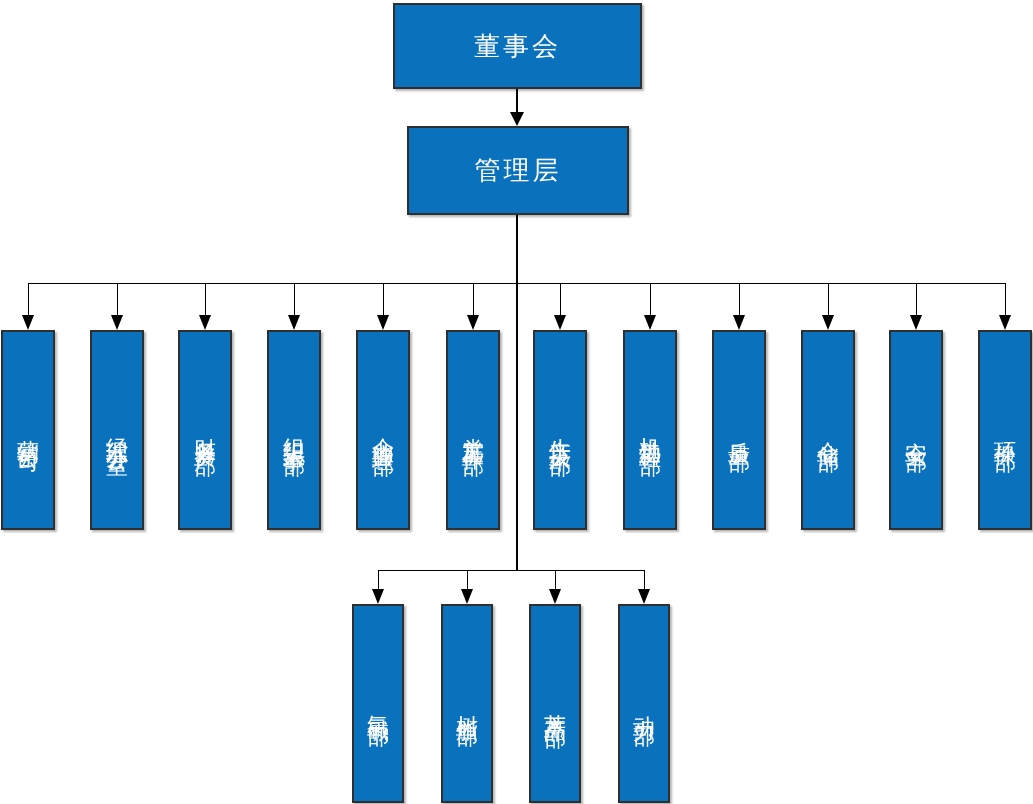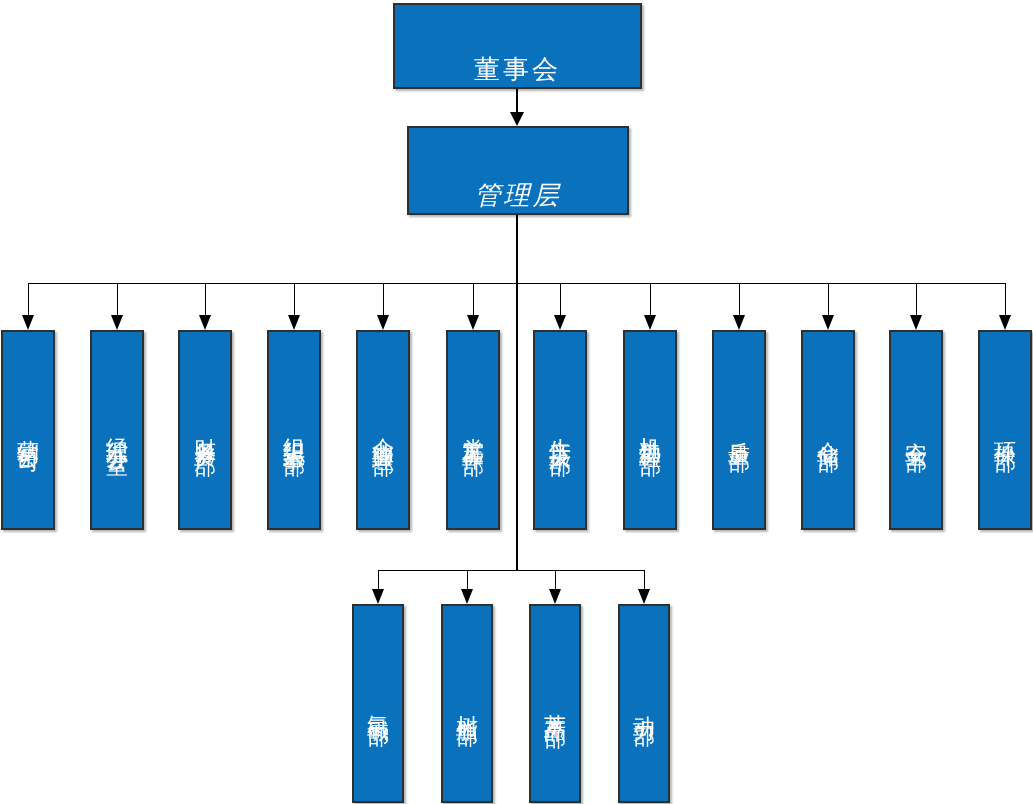--- a/index.html
+++ b/index.html
@@ -20,21 +20,21 @@
     background: #ffffff;
     overflow: hidden;
   }
   
   .hnode {
     position: absolute;
     background: var(--box-fill);
     border: 2px solid var(--box-border);
     box-shadow: 2px 2px 2px rgba(90,90,90,0.45);
     display: flex;
-    align-items: flex-end;
+    align-items: center;
     justify-content: center;
   }
   .hnode .hlabel {
     color: var(--text);
     font-size: 26px;
     letter-spacing: 3px;
     white-space: nowrap;
   }
   .vnode {
     position: absolute;
@@ -88,21 +88,21 @@
 
 <div class="canvas">
 
   <div class="hnode" style="left:393px; top:3px; width:249px; height:86px;">
     <span class="hlabel">董事会</span>
   </div>
 
   <div class="line vline thick" style="left:516px; top:89px; height:24px;"></div>
   <div class="arrow big" style="left:510px; top:112px;"></div>
 
-  <div class="hnode" style="left:407px; top:126px; width:222px; height:89px;font-style:italic;">
+  <div class="hnode" style="left:407px; top:126px; width:222px; height:89px;">
     <span class="hlabel">管理层</span>
   </div>
 
   <div class="line vline thick" style="left:516px; top:215px; height:355px;"></div>
 
   <div class="line hline" style="left:28px; top:283px; width:978px;"></div>
 
   <div class="line vline" style="left:28px; top:283px; height:34px;"></div>
   <div class="arrow" style="left:22px; top:315px;"></div>
   <div class="line vline" style="left:117px; top:283px; height:34px;"></div>

